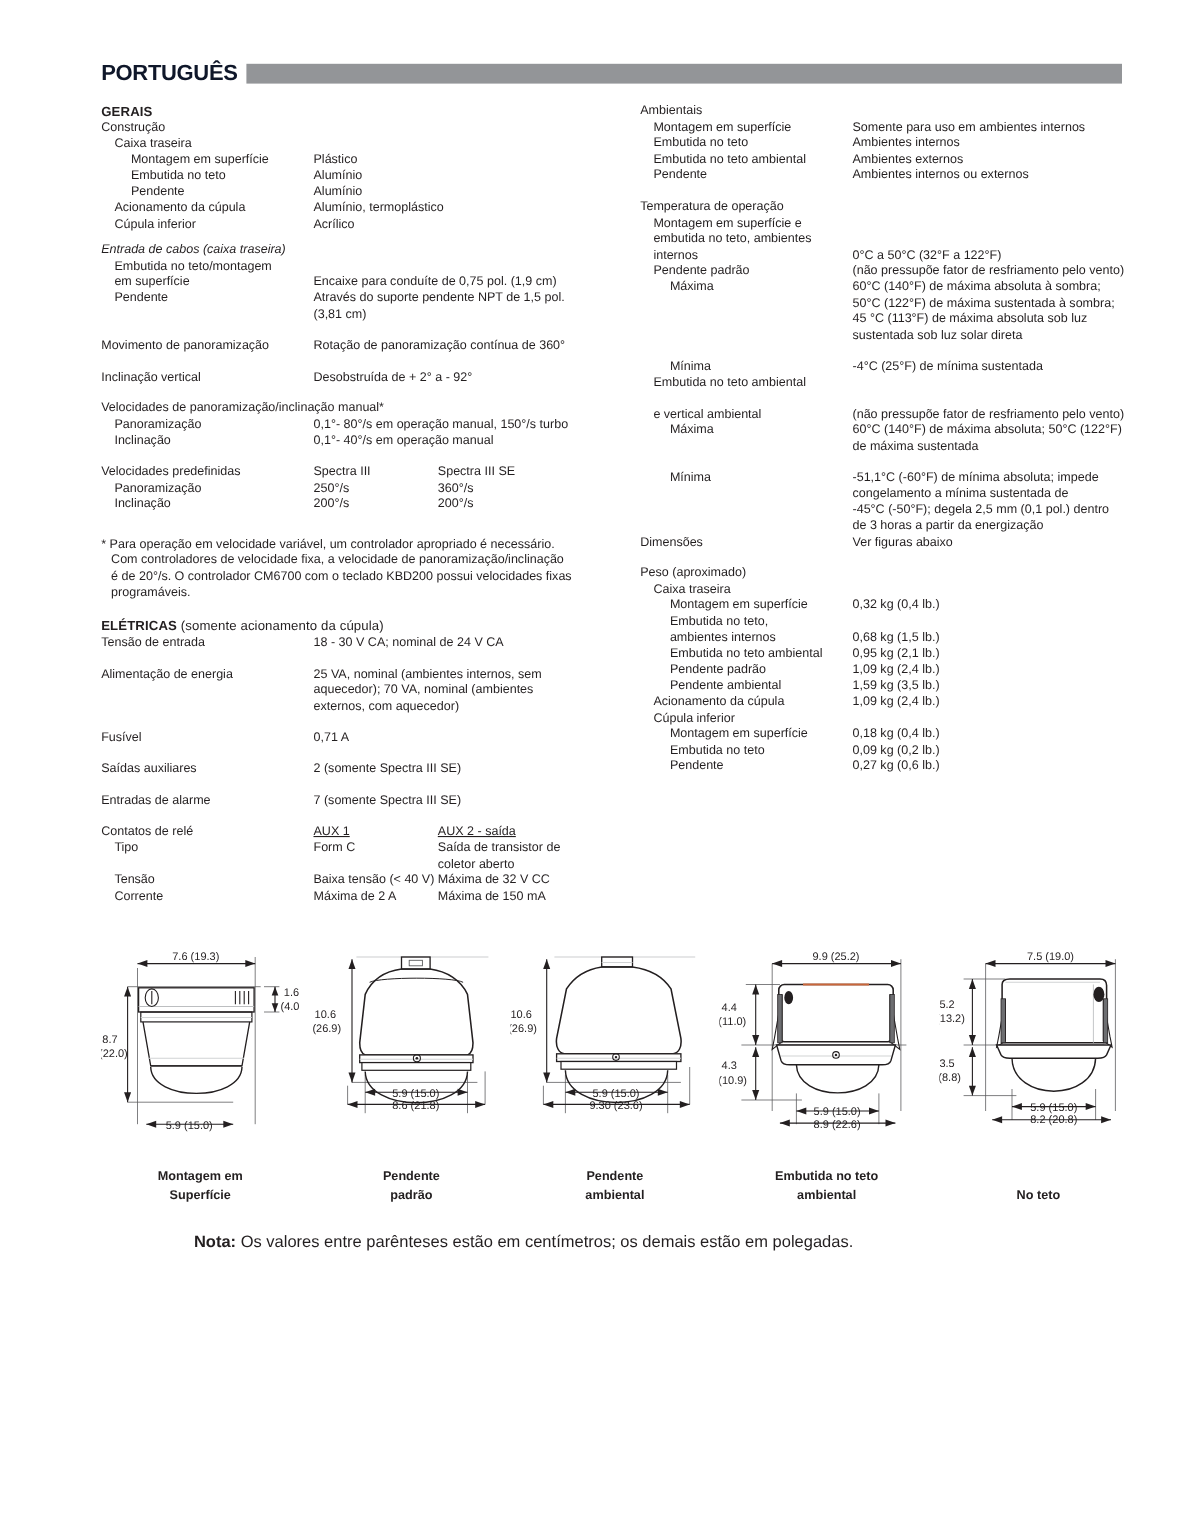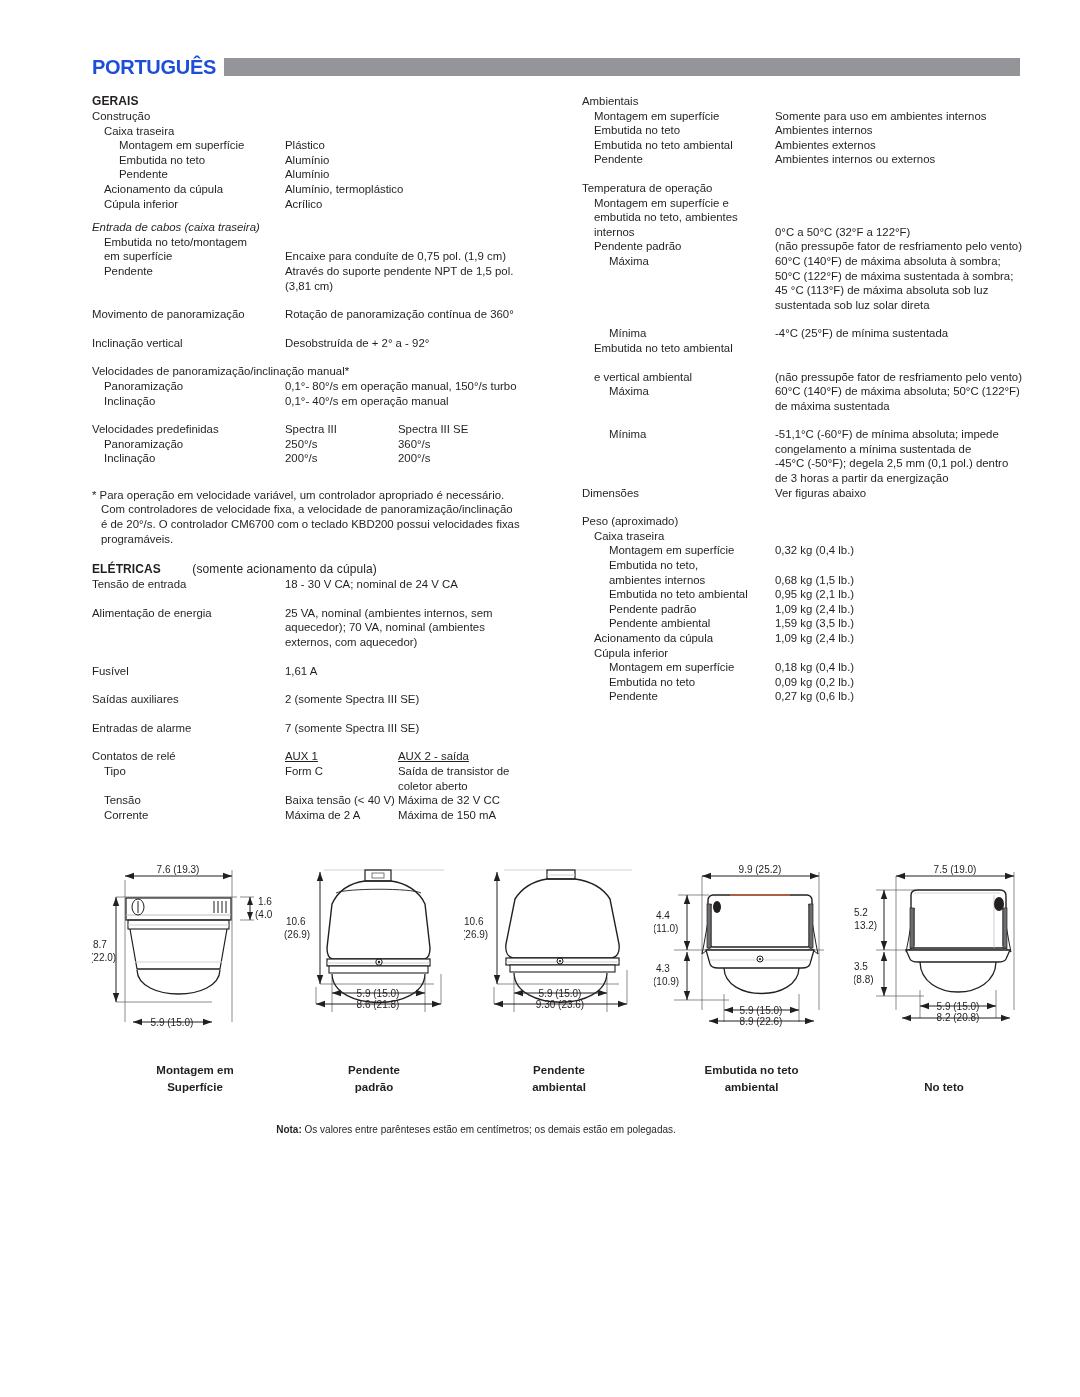--- a/index.html
+++ b/index.html
@@ -11,34 +11,34 @@
     font-family: "Liberation Sans", sans-serif;
     color: #231f20;
     overflow: hidden;
   }
   .page { position: relative; width: 1080px; height: 1397px; }
 
   
   .hdr { position: absolute; left: 92px; top: 52px; width: 928px; height: 30px; display: flex; align-items: center; }
   .hdr-title {
     font-size: 20px; font-weight: bold; letter-spacing: -0.3px;
-    color: #1d4ed8; white-space: nowrap; padding-right: 8px;
+    color: #0f172a; white-space: nowrap; padding-right: 8px;
   }
   .hdr-bar { flex: 1 1 auto; height: 18px; background: #939598; }
 
   
   .cols { position: absolute; left: 92px; top: 94px; width: 940px; }
   .col-left { position: absolute; left: 0; top: 0; width: 480px; }
   .col-right { position: absolute; left: 490px; top: 0; width: 470px; }
 
   .sec-head {
     font-size: 12px; font-weight: bold; letter-spacing: 0.1px;
     margin: 0 0 1px 0; line-height: 14px;
   }
-  .sec-head .nrm { font-weight: normal; padding-left: 28px; }
+  .sec-head .nrm { font-weight: normal; }
 
   
   .row { display: flex; line-height: 14.6px; font-size: 11.4px; }
   .row.gap { margin-top: 9px; font-style: italic; }
   .row.gap-s { margin-top: 14px; }
   .lbl { flex: 0 0 auto; }
   .val { flex: 0 0 auto; }
 
   
   .col-left .lbl  { width: 193px; }
@@ -61,21 +61,21 @@
   .figs { position: absolute; left: 92px; top: 862px; width: 940px; height: 250px; }
   .fig { position: absolute; top: 0; }
   .fig svg { display: block; }
   .cap {
     position: absolute; text-align: center; font-size: 11.5px;
     font-weight: bold; line-height: 17px; color: #231f20;
   }
 
   .footnote {
     position: absolute; left: 0; top: 1122px; width: 952px;
-    text-align: center; font-size: 10px; line-height: 16px;
+    text-align: center; font-size: 15px; line-height: 16px;
   }
   .footnote b { font-weight: bold; }
 
   .dimtxt { font-family: "Liberation Sans", sans-serif; font-size: 10px; fill: #231f20; }
 </style>
 </head>
 <body>
 
 <div class="page">
 
@@ -198,21 +198,21 @@
           <div class="lbl"></div>
           <div class="valw">aquecedor); 70 VA, nominal (ambientes</div>
         </div>
       <div class="row">
           <div class="lbl"></div>
           <div class="valw">externos, com aquecedor)</div>
         </div>
 
       <div class="row gap-s">
           <div class="lbl">Fusível</div>
-          <div class="valw">1,61 A</div>
+          <div class="valw">0,71 A</div>
         </div>
       <div class="row gap-s">
           <div class="lbl">Saídas auxiliares</div>
           <div class="valw">2 (somente Spectra III SE)</div>
         </div>
       <div class="row gap-s">
           <div class="lbl">Entradas de alarme</div>
           <div class="valw">7 (somente Spectra III SE)</div>
         </div>
 
@@ -438,21 +438,21 @@
 
           <path d="M45 108 C46 140 127 140 128 108" stroke="#231f20" stroke-width="1.3"></path>
         </g>
         <text class="dimtxt" x="86" y="11" text-anchor="middle">7.6 (19.3)</text>
         <text class="dimtxt" x="166" y="43">1.6</text>
         <text class="dimtxt" x="163" y="56">(4.0)</text>
         <text class="dimtxt" x="1" y="86">8.7</text>
         <text class="dimtxt" x="-2" y="99">(22.0)</text>
         <text class="dimtxt" x="80" y="164" text-anchor="middle">5.9 (15.0)</text>
       </svg>
-      <div class="cap" style="left:13px; top:200px; width:180px;">
+      <div class="cap" style="left:0px; top:200px; width:180px;">
         <div>Montagem em</div>
         <div>Superfície</div>
       </div>
     </div>
 
     <div class="fig" style="left:192px;">
       <svg width="180" height="195" viewBox="0 0 180 195">
         <g stroke="#231f20" fill="none" stroke-width="1">
           <line x1="40" y1="8" x2="160" y2="8" stroke="#bcbec0" stroke-width="0.7"></line>
           <line x1="36" y1="122" x2="150" y2="122" stroke="#58595b" stroke-width="0.7"></line>

